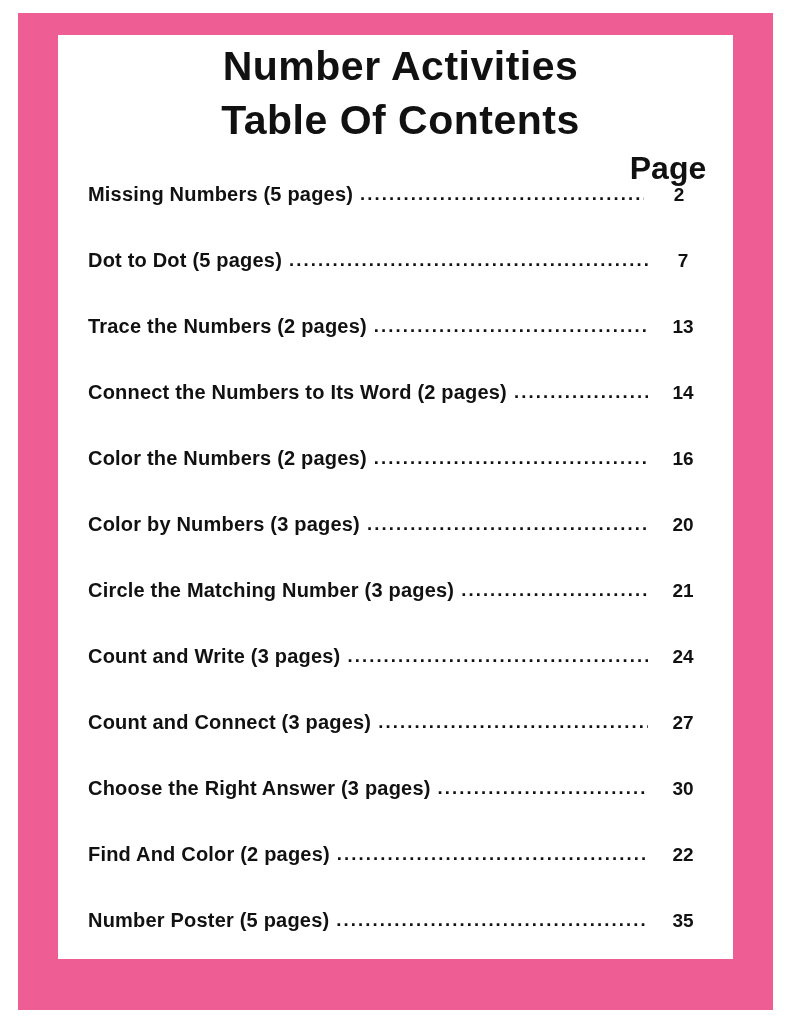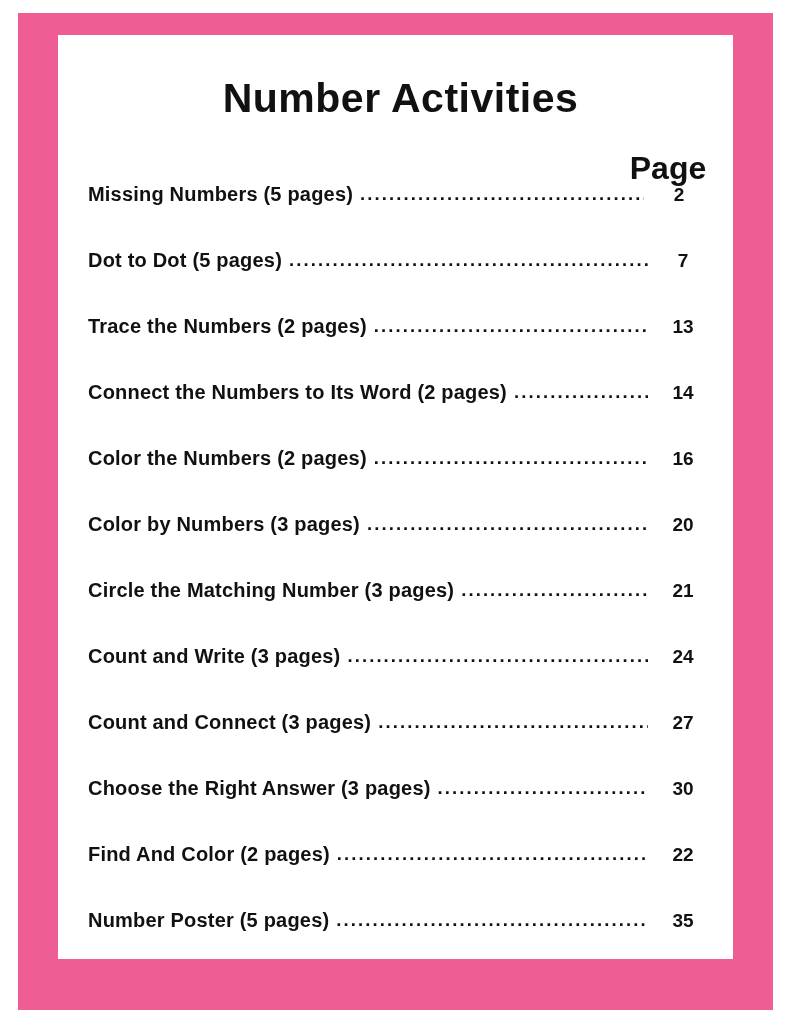--- a/index.html
+++ b/index.html
@@ -42,21 +42,21 @@
     position: absolute;
     left: 0;
     top: 0;
     width: 675px;
     height: 924px;
     box-sizing: border-box;
     padding: 0;
   }
   .title-block {
     text-align: center;
-    padding-top: 36px;
+    padding-top: 4px;
   }
   .title-line {
     font-size: 41px;
     font-weight: bold;
     color: #111111;
     letter-spacing: 0.5px;
     line-height: 1.32;
     margin: 0;
     padding-left: 10px;
   }
@@ -113,20 +113,21 @@
 </head>
 <body>
 
 <div class="page">
   <div class="pink-frame">
     <div class="inner-white">
       <div class="content">
 
         <div class="title-block">
           <div class="title-line">Number Activities</div>
+          <div class="title-line">Table Of Contents</div>
         </div>
 
         <div class="page-col-header">Page</div>
 
         <div class="toc">
 
           <div class="toc-row r0">
             <span class="toc-label">Missing Numbers (5 pages)</span>
             <span class="toc-dots">......................................................................................................</span>
             <span class="toc-page">2</span>

